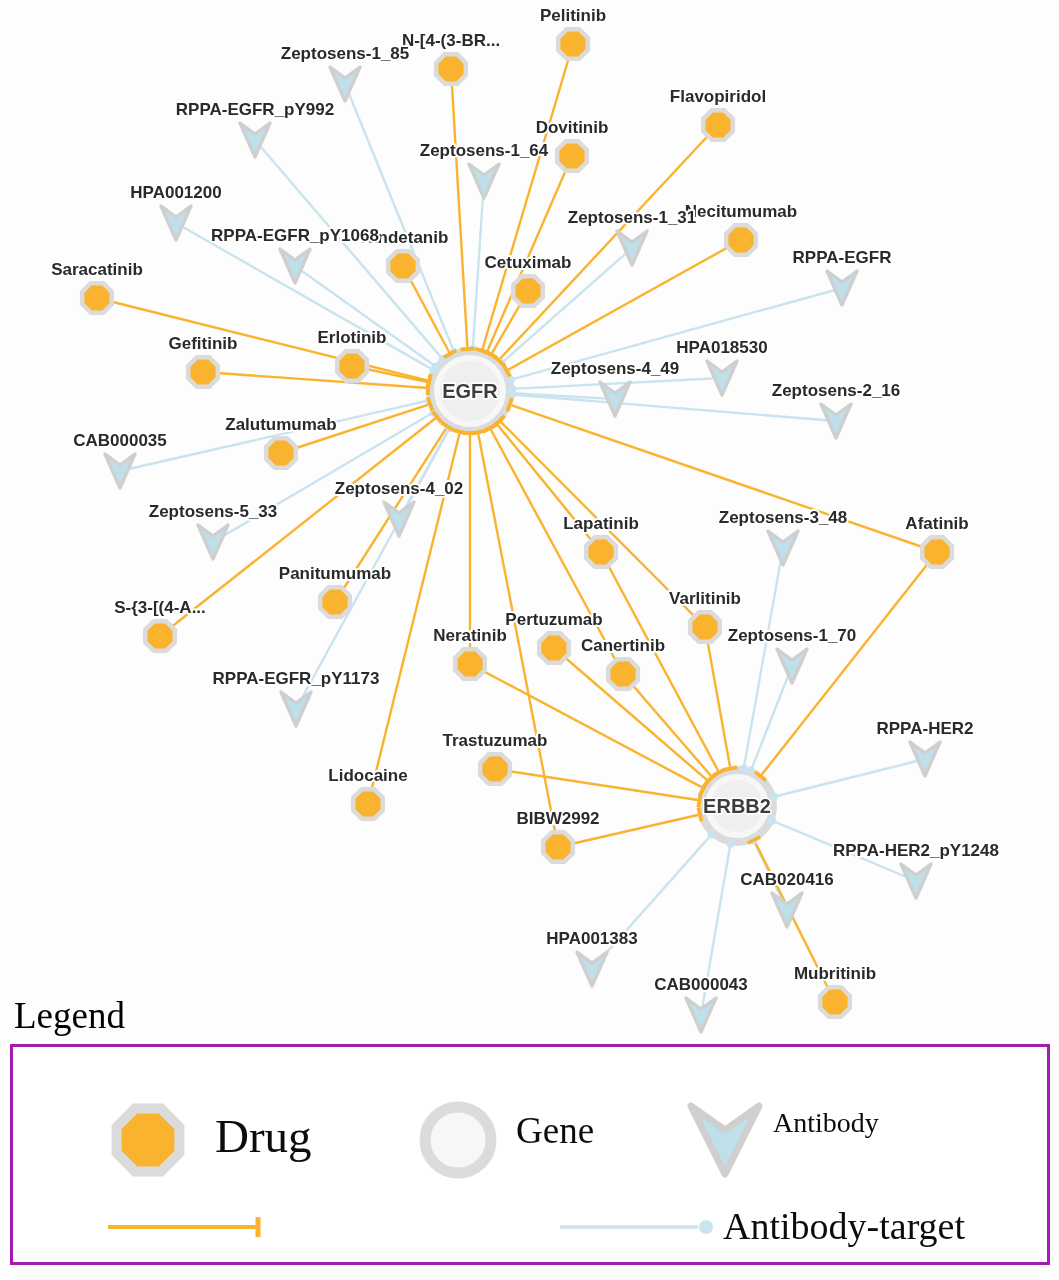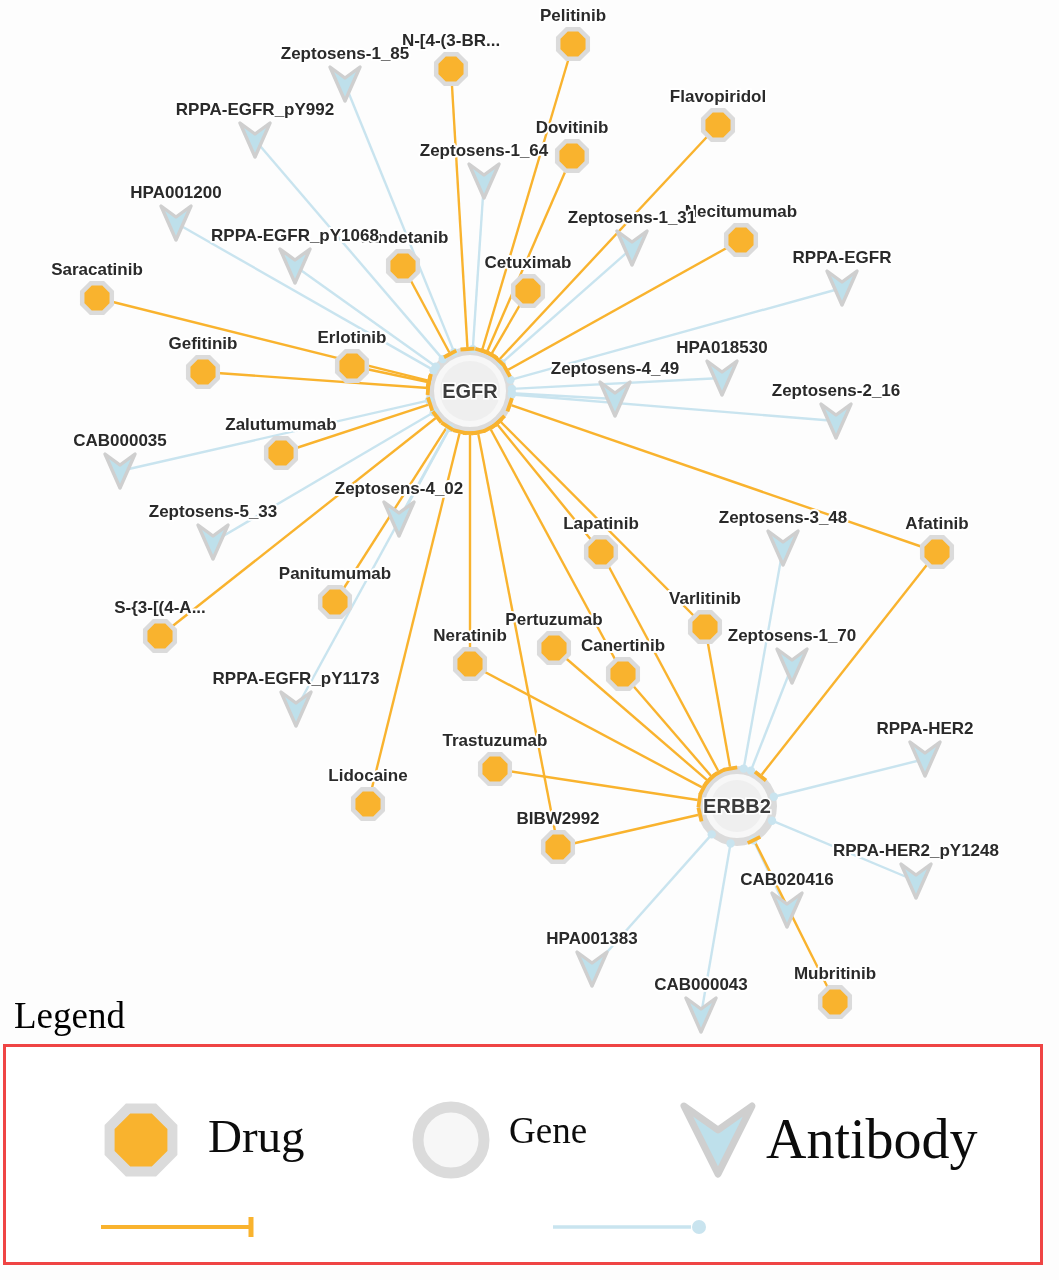--- a/index.html
+++ b/index.html
@@ -5,22 +5,22 @@
   html,body{margin:0;padding:0;}
   body{width:1059px;height:1280px;position:relative;background:#fdfdfd;overflow:hidden;
        font-family:"Liberation Sans",sans-serif;}
   #network{position:absolute;left:0;top:0;}
   .node-label{font-family:"Liberation Sans",sans-serif;font-weight:700;font-size:17px;
               fill:#2a2a2a;stroke:#ffffff;stroke-width:4px;paint-order:stroke;stroke-linejoin:round;}
   .gene-label{font-family:"Liberation Sans",sans-serif;font-weight:700;font-size:20px;
               fill:#3c3c3c;stroke:#ffffff;stroke-width:3px;paint-order:stroke;}
   .legend-title{position:absolute;left:14px;top:994px;font-family:"Liberation Serif",serif;
                 font-weight:400;font-size:37px;color:#000;}
-  .legend-box{position:absolute;left:3px;top:1044px;width:1034px;height:215px;
-              border:3px solid #ef4444;background:#ffffff;}
+  .legend-box{position:absolute;left:10px;top:1044px;width:1034px;height:215px;
+              border:3px solid #a21caf;background:#ffffff;}
   .legend-box .abs{position:absolute;}
   .leg-text{font-family:"Liberation Serif",serif;color:#0c0c0c;white-space:nowrap;}
   .leg-oct{fill:var(--drug-fill);stroke:var(--drug-border);}
   .leg-gene{fill:var(--gene-fill);stroke:var(--gene-border);}
   .leg-chev{fill:var(--antibody-fill);stroke:var(--antibody-border);}
   .leg-dline{stroke:var(--drug-edge);}
   .leg-aline{stroke:var(--antibody-edge);}
   .leg-adot{fill:var(--antibody-edge);}
 </style>
 </head>
@@ -240,24 +240,25 @@
   <span class="abs leg-text" style="left:202px;top:62px;font-size:47px">Drug</span>
 
   <svg class="abs" style="left:397px;top:45px" width="96" height="96">
     <circle class="leg-gene" cx="48" cy="48" r="33" stroke-width="11"></circle>
   </svg>
   <span class="abs leg-text" style="left:503px;top:62px;font-size:37px">Gene</span>
 
   <svg class="abs" style="left:664px;top:41px" width="96" height="96">
     <path class="leg-chev" stroke-width="7" stroke-linejoin="round" d="M 14 18 L 48 42 L 82 18 L 48 86 Z"></path>
   </svg>
-  <span class="abs leg-text" style="left:760px;top:60px;font-size:56px">Antibody</span>
+  <span class="abs leg-text" style="left:760px;top:60px;font-size:28px">Antibody</span>
 
   <svg class="abs" style="left:93px;top:166px" width="175" height="28">
     <line class="leg-dline" x1="2" y1="14" x2="152" y2="14" stroke-width="4"></line>
     <line class="leg-dline" x1="152" y1="4" x2="152" y2="24" stroke-width="5"></line>
   </svg>
 
   <svg class="abs" style="left:545px;top:166px" width="165" height="28">
     <line class="leg-aline" x1="2" y1="14" x2="140" y2="14" stroke-width="3.5"></line>
     <circle class="leg-adot" cx="148" cy="14" r="7"></circle>
   </svg>
+  <span class="abs leg-text" style="left:710px;top:157px;font-size:38px">Antibody-target</span>
 </div>
 
 </body></html>

